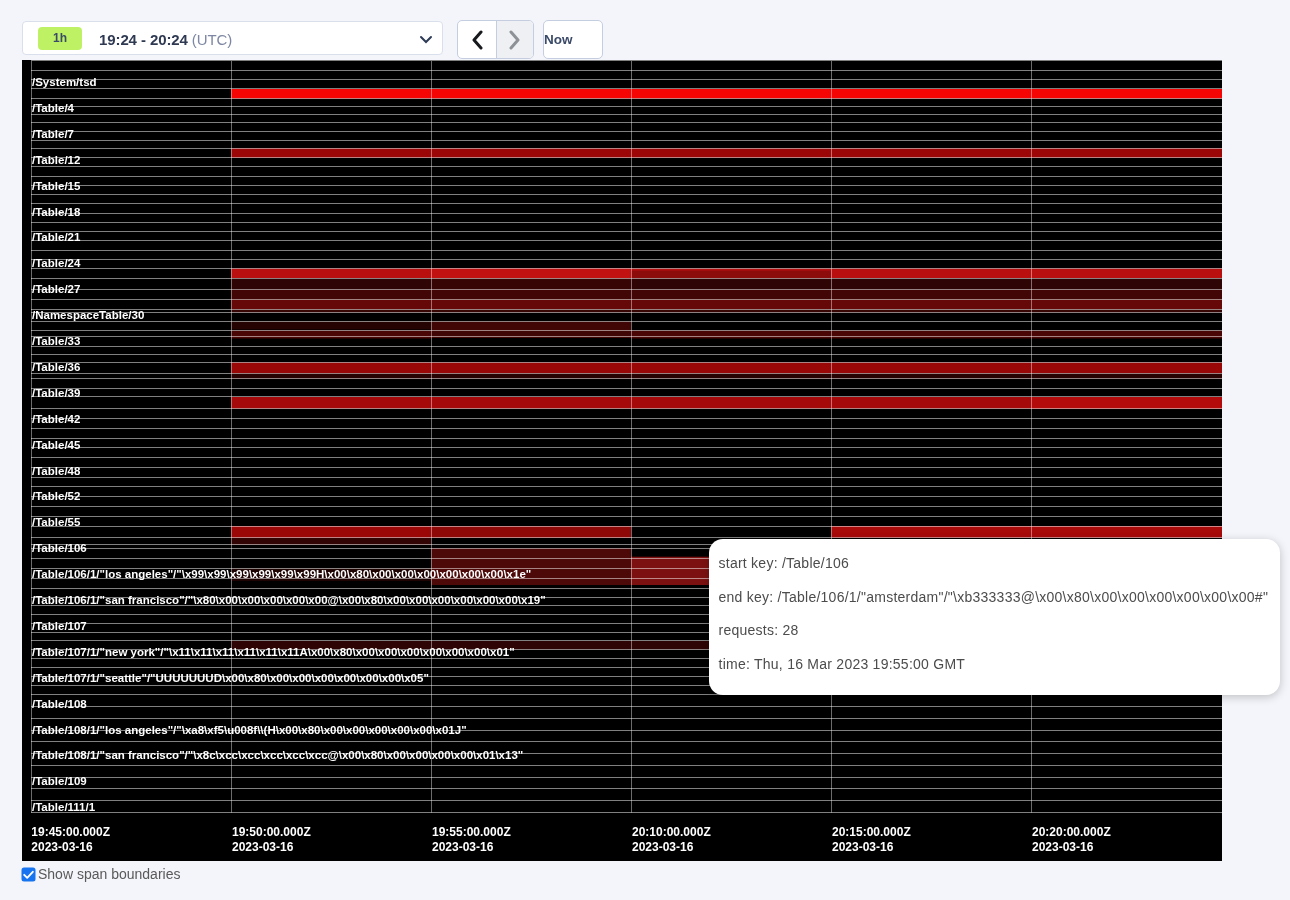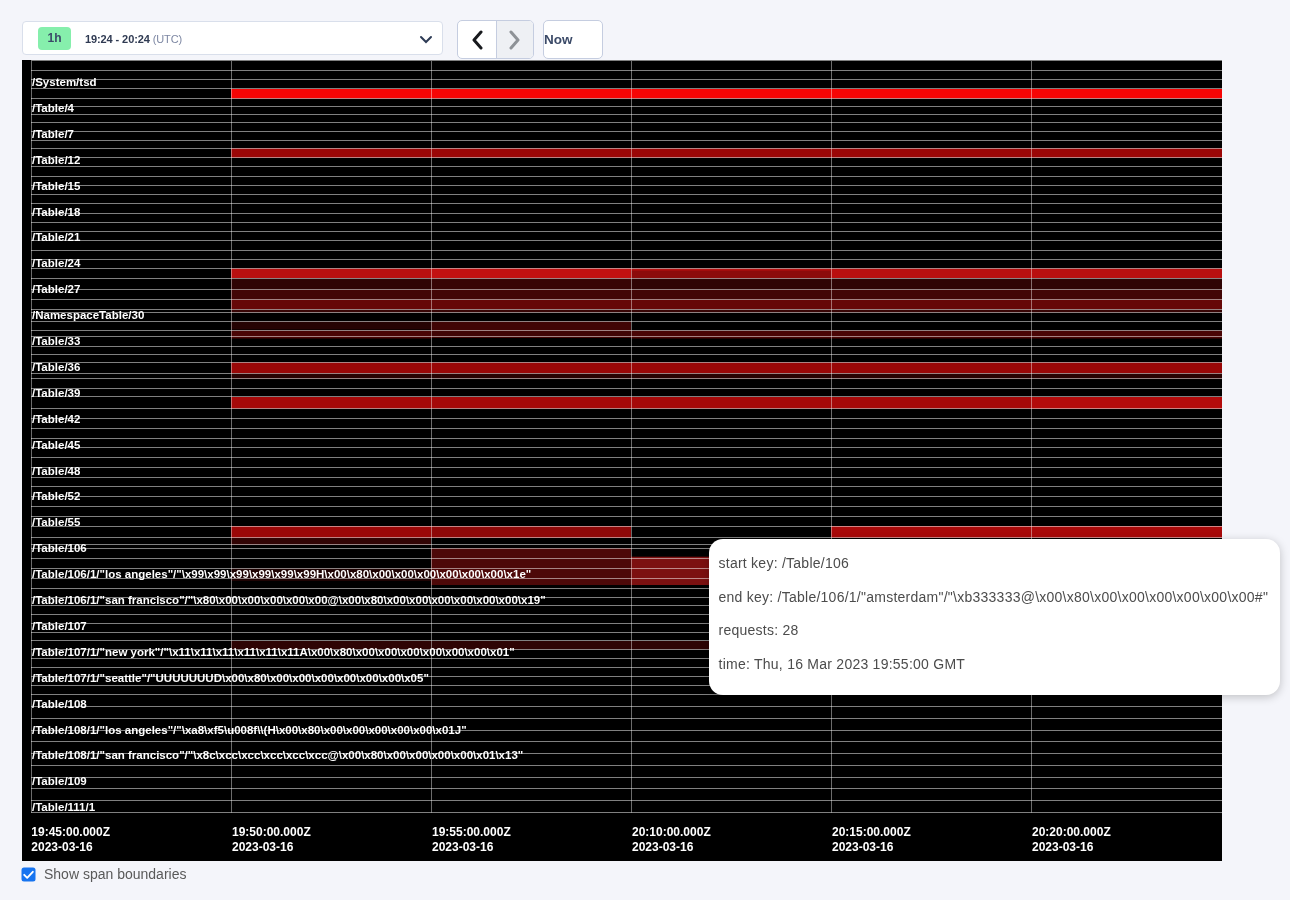--- a/index.html
+++ b/index.html
@@ -1,26 +1,26 @@
 <!DOCTYPE html>
 <html><head><meta charset="utf-8"><style>
 *{margin:0;padding:0;box-sizing:border-box}
 html,body{width:1290px;height:900px;background:#f4f5fa;font-family:"Liberation Sans",sans-serif;position:relative;overflow:hidden}
 .abs{position:absolute}
 .card{left:22px;top:21px;width:421px;height:34px;background:#fff;border:1px solid #d9dfeb;border-radius:4px;display:flex;align-items:center}
-.badge{position:absolute;left:15px;top:5px;width:33px;height:23px;background:#86efac;border-radius:4px;color:#3b4a68;font-size:12px;font-weight:700;text-align:center;line-height:23px}
-.trange{position:absolute;left:62px;top:0;line-height:35px;font-size:11px;font-weight:700;letter-spacing:-0.1px;color:#2f3a52;white-space:pre}
+.badge{position:absolute;left:15px;top:5px;width:44px;height:23px;background:#bef264;border-radius:4px;color:#3b4a68;font-size:12px;font-weight:700;text-align:center;line-height:23px}
+.trange{position:absolute;left:76px;top:0;line-height:35px;font-size:15px;font-weight:700;letter-spacing:-0.1px;color:#2f3a52;white-space:pre}
 .trange span{font-weight:400;color:#7d87a3}
 .btngrp{left:457px;top:20px;width:77px;height:39px;border:1px solid #c5cde0;border-radius:5px;background:#fff;overflow:hidden;display:flex}
 .btngrp .half{width:50%;height:100%;display:flex;align-items:center;justify-content:center}
 .btngrp .half+.half{border-left:1px solid #c5cde0;background:#eef0f4}
 .nowbtn{left:543px;top:20px;width:60px;height:39px;border:1px solid #c5cde0;border-radius:5px;background:#fff;color:#3b4a68;font-size:13.5px;font-weight:700;text-align:left;line-height:37px}
 .tooltip{left:709px;top:539px;width:571px;height:156px;background:#fff;border-radius:14px;box-shadow:0 2px 10px rgba(0,0,0,0.22);color:#4c4c4c;font-size:14px;letter-spacing:0.25px;padding:8px 0 0 9.5px;line-height:33.6px;white-space:pre}
 .cbrow{left:21px;top:866px;display:flex;align-items:center}
-.cblabel{color:#595959;font-size:14px;margin-left:8px}
+.cblabel{color:#595959;font-size:14px;margin-left:2px}
 </style></head><body>
 <svg width="1290" height="900" viewBox="0 0 1290 900" style="position:absolute;left:0;top:0">
 <rect x="22" y="60" width="1200" height="801" fill="#000"></rect>
 <rect x="231" y="89" width="991" height="9.5" fill="#f60505"></rect>
 <rect x="231" y="148.3" width="991" height="9.5" fill="#9c0606"></rect>
 <rect x="231" y="268.5" width="991" height="9.5" fill="#b90f0f"></rect>
 <rect x="431" y="268.5" width="200" height="10" fill="#c21111"></rect>
 <rect x="631" y="270.5" width="200" height="8" fill="#8c0b0b"></rect>
 <rect x="231" y="278.5" width="991" height="11.2" fill="#2f0404"></rect>
 <rect x="431" y="278.5" width="200" height="11.2" fill="#380505"></rect>

